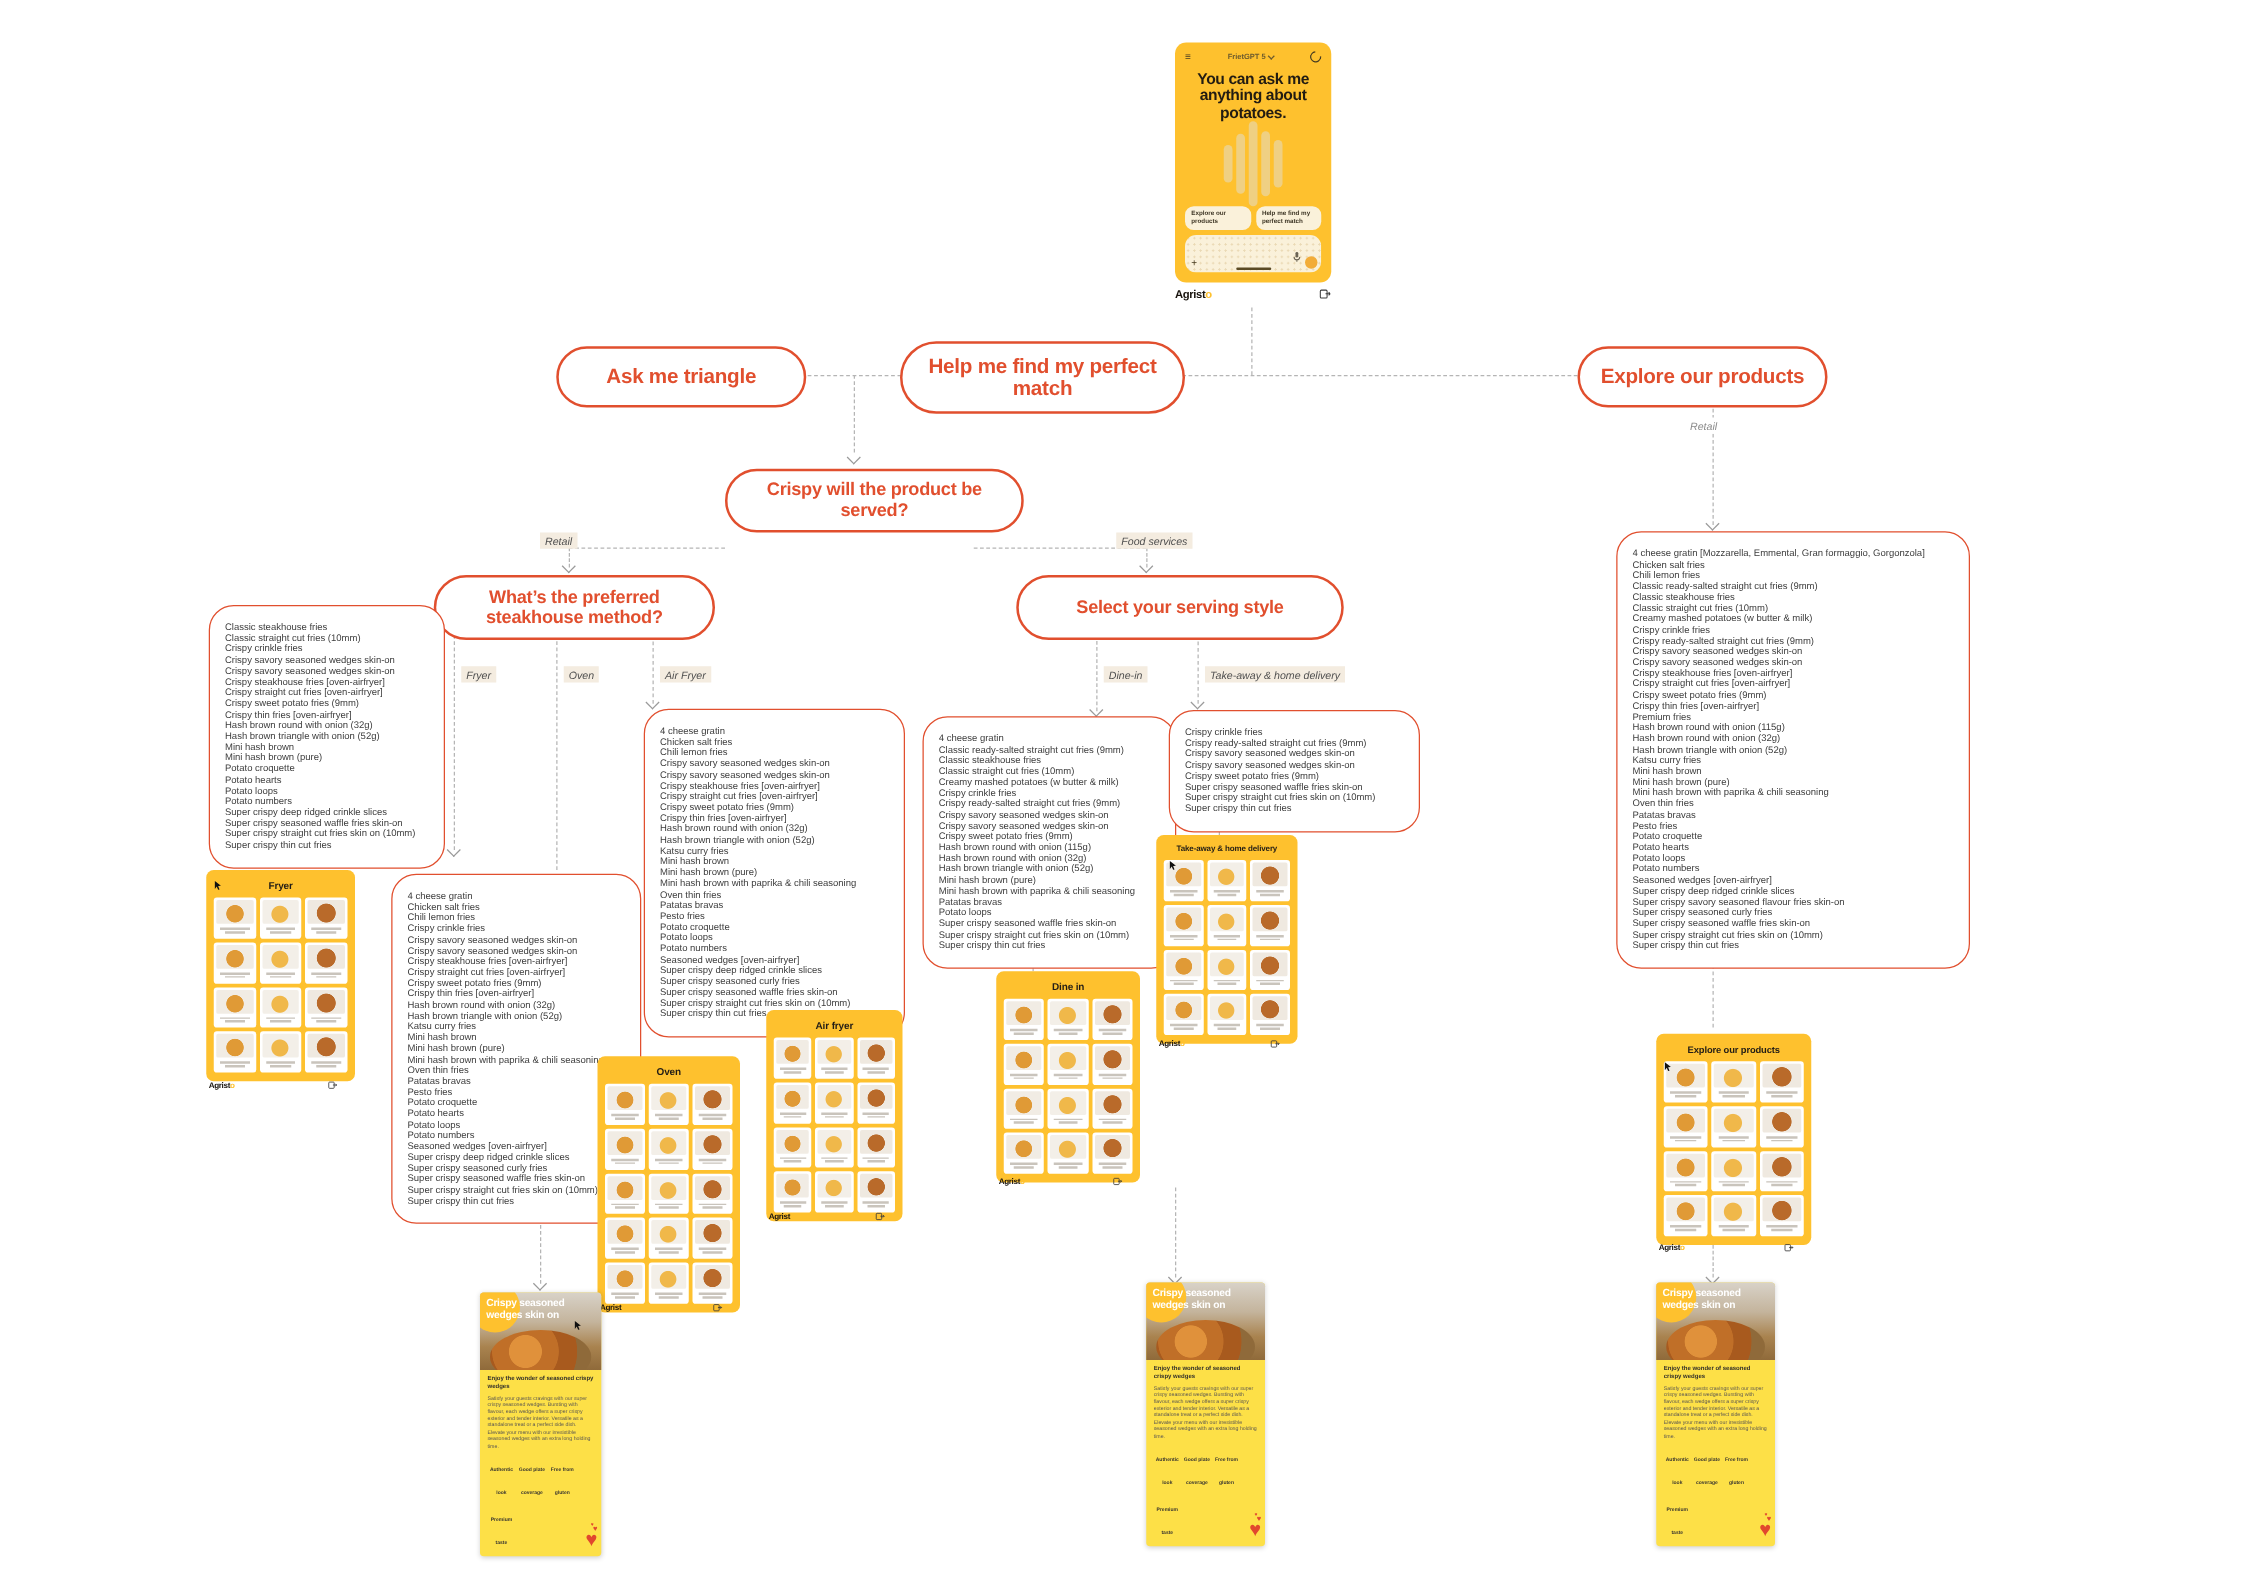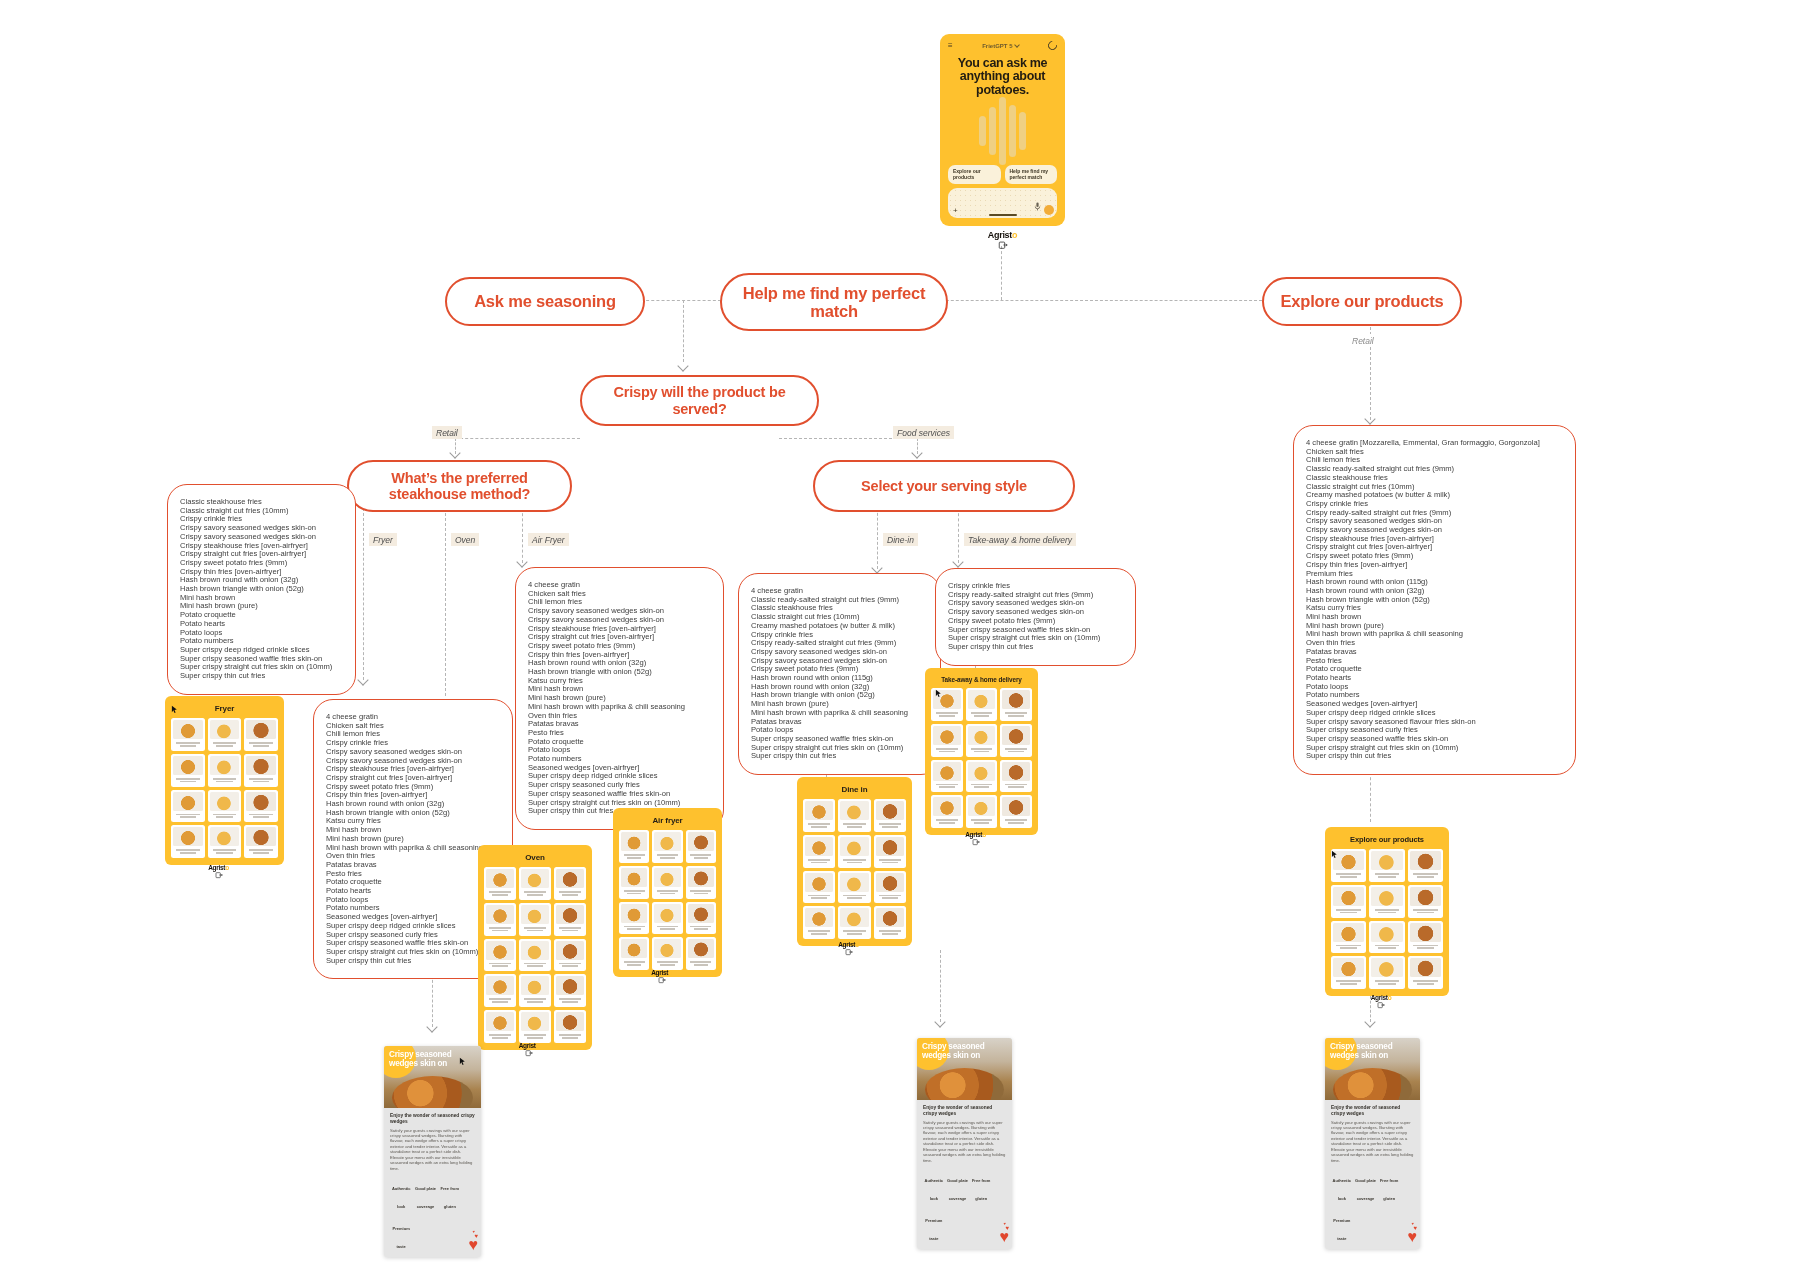--- a/index.html
+++ b/index.html
@@ -30,21 +30,21 @@
   .mc-grid{display:grid;grid-template-columns:repeat(3,1fr);gap:3px;}
   .tile{background:#fff;border-radius:2.5px;padding:2px;}
   .tile .ph{height:19px;border-radius:1.5px;
        background:radial-gradient(circle at 50% 58%,#e09a36 0 36%,#f1ece4 39%);}
   .tile:nth-child(3n) .ph{background:radial-gradient(circle at 50% 55%,#b96a2a 0 40%,#efe9e0 43%);}
   .tile:nth-child(3n+2) .ph{background:radial-gradient(circle at 48% 60%,#f0b84a 0 34%,#f3efe8 38%);}
   .tile .cap{padding:2px 1px 1px;}
   .tile .cap i{display:block;height:1.6px;background:#c9c4bc;margin:1.2px auto;width:85%;}
   .tile .cap i:last-child{width:60%;}
   
-  .brand-row{position:absolute;display:flex;align-items:center;justify-content:space-between;z-index:4;flex-direction:column;}
+  .brand-row{position:absolute;display:flex;align-items:center;justify-content:space-between;z-index:4;}
   .brand{font-weight:bold;color:#17120c;letter-spacing:-0.3px;}
   .brand .o{color:#FEC12E;}
   .exp-ic{display:inline-flex;}
   
   .phone{position:absolute;left:940px;top:34px;width:125px;height:192px;background:#FEC12E;
          border-radius:9px;padding:7px 8px 8px;box-sizing:border-box;z-index:4;
          display:flex;flex-direction:column;}
   .ph-head{display:flex;align-items:center;justify-content:space-between;color:#473c22;}
   .ph-title{font-size:6px;font-weight:bold;color:#6d5b2d;display:flex;align-items:center;gap:2px;}
   .chev{width:3px;height:3px;border-right:1px solid #6d5b2d;border-bottom:1px solid #6d5b2d;
@@ -61,22 +61,22 @@
           color:#3d3категория524;color:#3d3524;line-height:1.15;flex:1;text-align:left;border:none;}
   .ph-input{position:relative;background:#faf1da;border-radius:9px;height:36px;
         background-image:radial-gradient(#ead9b4 0.8px,transparent 1px);background-size:5px 5px;}
   .ph-plus{position:absolute;left:5px;bottom:3px;font-size:8px;color:#473c22;}
   .ph-mic{position:absolute;right:16px;bottom:3px;}
   .ph-send{position:absolute;right:3px;bottom:3px;width:10px;height:10px;border-radius:50%;
            background:#f2ac38;}
   .ph-home{position:absolute;left:50%;bottom:2px;transform:translateX(-50%);
            width:28px;height:1.6px;background:#5a4a24;border-radius:2px;}
   
-  .dcard{position:absolute;width:97px;background:#e5e5e5;border-radius:3px;z-index:4;
-         box-shadow:0 1px 4px rgba(0,0,0,.18);padding-bottom:5px;margin-top:12px;}
+  .dcard{position:absolute;width:97px;background:#fde047;border-radius:3px;z-index:4;
+         box-shadow:0 1px 4px rgba(0,0,0,.18);padding-bottom:5px;}
   .dphoto{position:relative;height:62px;border-radius:3px 3px 0 0;overflow:hidden;
      background:linear-gradient(180deg,#d8d2c8 0%,#c4b49c 38%,#a9834f 70%,#8f6a3a 100%);}
   .dphoto::after{content:"";position:absolute;left:8%;right:8%;bottom:-18%;height:70%;
      border-radius:50%;background:radial-gradient(circle at 35% 40%,#e0913b 0 22%,#c06f28 23% 45%,#a85a1e 46% 70%,#8f6a3a 71%);}
   .dcircle{position:absolute;left:-8px;top:-8px;width:40px;height:40px;border-radius:50%;
            background:#FEC12E;}
   .dtitle{position:absolute;left:5px;top:5px;right:4px;color:#fff;font-weight:bold;
           font-size:8.2px;line-height:1.05;letter-spacing:-0.2px;z-index:2;}
   .dbody{padding:5px 6px 0;}
   .dhead{font-size:4.8px;font-weight:bold;color:#33302a;line-height:1.2;margin-bottom:3px;}
@@ -176,21 +176,21 @@
 <div class="brand-row" style="left:940px;top:230px;width:125px">
   <span class="brand" style="font-size:9px"><span>Agrist</span><span class="o">o</span></span>
   <span class="exp-ic">
       <svg width="10" height="10" viewBox="0 0 24 24" fill="none" stroke="#3a3a3a" stroke-width="2">
         <rect x="3" y="5" width="13" height="15" rx="2"></rect>
         <path d="M13 12h9m0 0-3-3m3 3-3 3"></path>
       </svg>
     </span>
 </div>
 
-<div class="node" style="left:445px;top:277px;width:196px;height:45px;font-size:16.5px">Ask me seasoning</div>
+<div class="node" style="left:445px;top:277px;width:196px;height:45px;font-size:16.5px">Ask me triangle</div>
 <div class="node" style="left:720px;top:273px;width:196px;height:54px;font-size:16.5px;padding:0 14px">Help me find my perfect match</div>
 <div class="node" style="left:1262px;top:277px;width:196px;height:45px;font-size:16.5px">Explore our products</div>
 <div class="node" style="left:580px;top:375px;width:199px;height:47px;font-size:14.5px;padding:0 18px">Crispy will the product be served?</div>
 <div class="node" style="left:347px;top:460px;width:197px;height:48px;font-size:14.5px;padding:0 12px">What’s the preferred steakhouse method?</div>
 <div class="node" style="left:813px;top:460px;width:198px;height:48px;font-size:14.5px;padding:0 30px">Select your serving style</div>
 
 <div class="blabel" style="left:432px;top:426px">Retail</div>
 <div class="blabel" style="left:893px;top:426px">Food services</div>
 <div class="blabel" style="left:369px;top:533px">Fryer</div>
 <div class="blabel" style="left:451px;top:533px">Oven</div>

